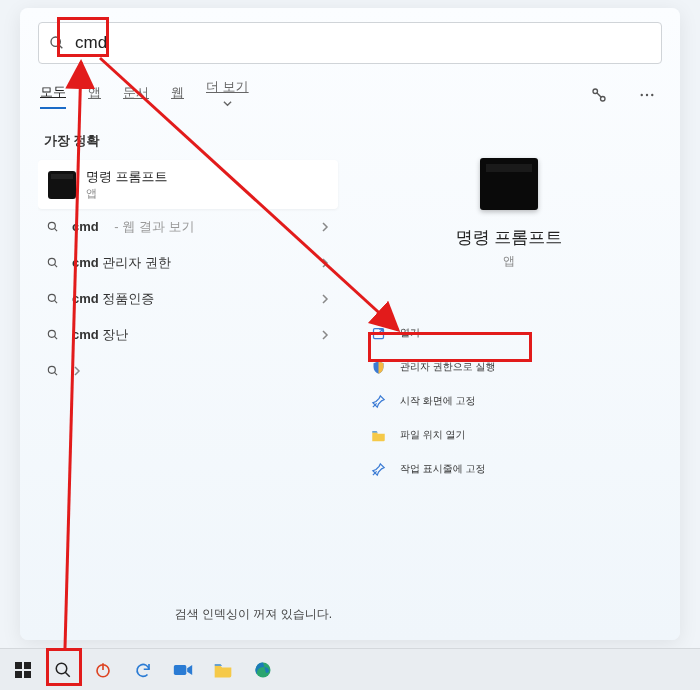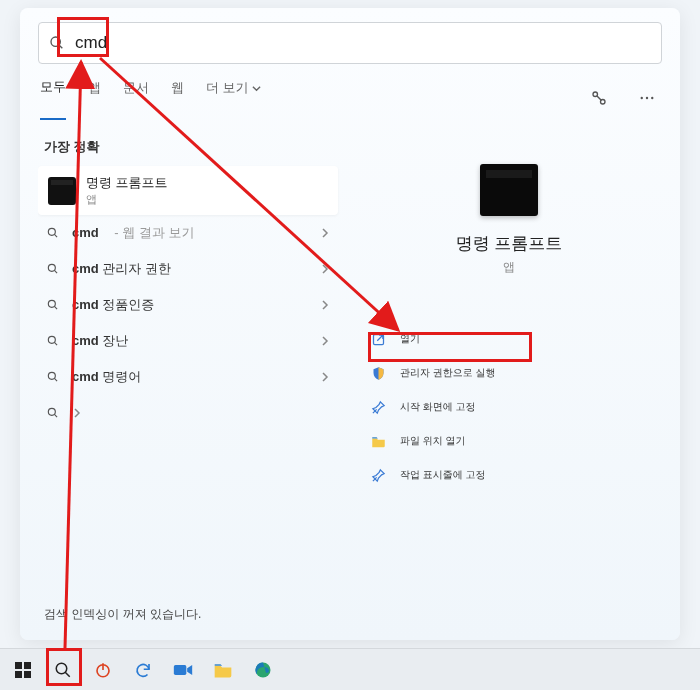--- a/index.html
+++ b/index.html
@@ -5,23 +5,23 @@
   * { box-sizing: border-box; margin: 0; padding: 0; font-family: "Segoe UI", "Malgun Gothic", sans-serif; }
   body { width: 700px; height: 690px; background: #f0f4f8; position: relative; overflow: hidden; }
   
   .panel { position: absolute; top: 8px; left: 20px; right: 20px; bottom: 50px; background: linear-gradient(180deg,#fbfdff 0%,#f0f6fb 100%); border-radius: 8px; box-shadow: 0 4px 20px rgba(0,0,0,0.08); padding: 14px 18px 12px 18px; display:flex; flex-direction:column; }
   
   .searchbox { display:flex; align-items:center; background:#fff; border:1px solid #d0d4d8; border-radius:4px; height:42px; padding:0 10px; }
   .searchbox .sicon { width:16px; height:16px; margin-right:10px; color:#555; }
   .searchbox input { flex:1; border:none; outline:none; font-size:17px; color:#222; background:transparent; }
   
   .tabs { display:flex; align-items:center; margin:14px 2px 0 2px; gap:22px; font-size:13px; color:#666; }
-  .tabs .tab { cursor:pointer; padding-bottom:22px; }
+  .tabs .tab { cursor:pointer; padding-bottom:6px;text-decoration:underline; }
   .tabs .tab.active { color:#222; border-bottom:2px solid #1a6bc7; font-weight:500; }
-  .tabs .tab.more { display:flex; align-items:center; gap:3px; }
+  .tabs .tab.more { display:flex; align-items:center; gap:3px;flex-direction:column; }
   .tabs .spacer { flex:1; }
   .tabs .righticon { color:#555; cursor:pointer; padding:4px; }
   
   .cols { display:flex; flex:1; margin-top:18px; gap:18px; overflow:hidden;}
   .leftcol { flex:0 0 300px; display:flex; flex-direction:column; }
   .rightcol { flex:1; display:flex; flex-direction:column; align-items:center; }
   
   .section-h { font-size:13px; font-weight:600; color:#333; margin:0 0 10px 6px; }
   
   .bestmatch { display:flex; align-items:center; background:#fff; border-radius:4px; padding:8px 10px; box-shadow:0 1px 3px rgba(0,0,0,0.05); cursor:pointer;}
@@ -34,21 +34,21 @@
   
   .suglist { display:flex; flex-direction:column; }
   .sugitem { display:flex; align-items:center; height:36px; padding:0 8px; cursor:pointer; border-radius:4px; }
   .sugitem .sgicon { width:14px; height:14px; margin-right:12px; color:#555; }
   .sugitem .sglabel { flex:1; font-size:13px; color:#333; white-space:nowrap; overflow:hidden; text-overflow:ellipsis;}
   .sugitem .sglabel b { font-weight:600; }
   .sugitem .sglabel .sub { color:#999;padding-left:12px; }
   .sugitem .chev { width:10px; height:10px; color:#888; }
   
   .indexing { margin-top:auto; padding:10px 6px 4px 6px; font-size:12px; line-height:1.6; }
-  .indexing .ln1{ color:#444; }
+  .indexing .ln1{ color:#444;text-align:right; }
   .indexing .ln2{ color:#1a6bc7; cursor:pointer; }
   
   .preview-icon { margin-top:26px; width:58px; height:52px; background:#0a0a0a; border-radius:3px; position:relative; box-shadow:0 2px 5px rgba(0,0,0,0.25);}
   .preview-icon::before{content:"";position:absolute;top:6px;left:6px;right:6px;height:8px;background:#1a1a1a;}
   .preview-title { margin-top:16px; font-size:17px; color:#222;}
   .preview-sub { margin-top:4px; font-size:12px; color:#888;}
   
   .actions { margin-top:46px; width:100%; display:flex; flex-direction:column; }
   .action { display:flex; align-items:center; height:34px; padding:0 14px; font-size:10px; color:#333; cursor:pointer; border-radius:4px;}
   .action .aicon { width:16px; height:16px; margin-right:14px; display:flex; align-items:center; justify-content:center; }
@@ -150,30 +150,20 @@
             <span class="sglabel"><b>cmd</b> 장난</span>
             <svg class="chev" viewBox="0 0 10 10" fill="none" stroke="currentColor" stroke-width="1.5">
               <path d="M3 1l4 4-4 4"></path>
             </svg>
           </div>
           <div class="sugitem">
             <svg class="sgicon" viewBox="0 0 24 24" fill="none" stroke="currentColor" stroke-width="2">
               <circle cx="10" cy="10" r="6"></circle>
               <line x1="19" y1="19" x2="14.5" y2="14.5"></line>
             </svg>
-            <span class="sglabel"><b>cmd</b> 명령어</span>
-            <svg class="chev" viewBox="0 0 10 10" fill="none" stroke="currentColor" stroke-width="1.5">
-              <path d="M3 1l4 4-4 4"></path>
-            </svg>
-          </div>
-          <div class="sugitem">
-            <svg class="sgicon" viewBox="0 0 24 24" fill="none" stroke="currentColor" stroke-width="2">
-              <circle cx="10" cy="10" r="6"></circle>
-              <line x1="19" y1="19" x2="14.5" y2="14.5"></line>
-            </svg>
             <svg class="chev" viewBox="0 0 10 10" fill="none" stroke="currentColor" stroke-width="1.5">
               <path d="M3 1l4 4-4 4"></path>
             </svg>
           </div>
         </div>
       <div class="indexing">
         <div class="ln1">검색 인덱싱이 꺼져 있습니다.</div>
       </div>
     </div>
 

